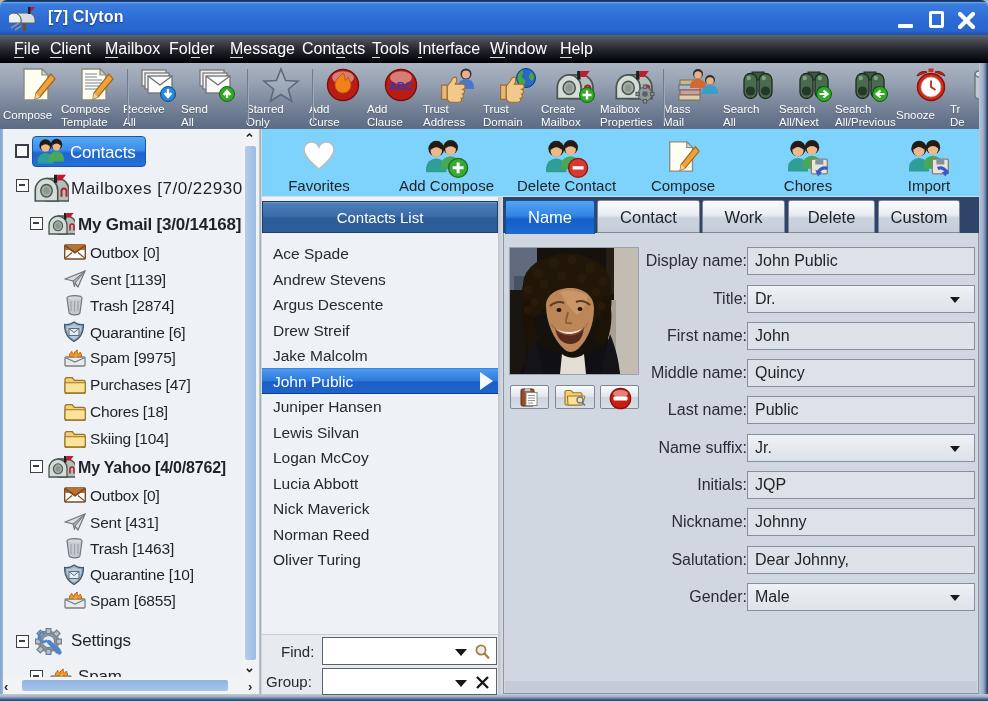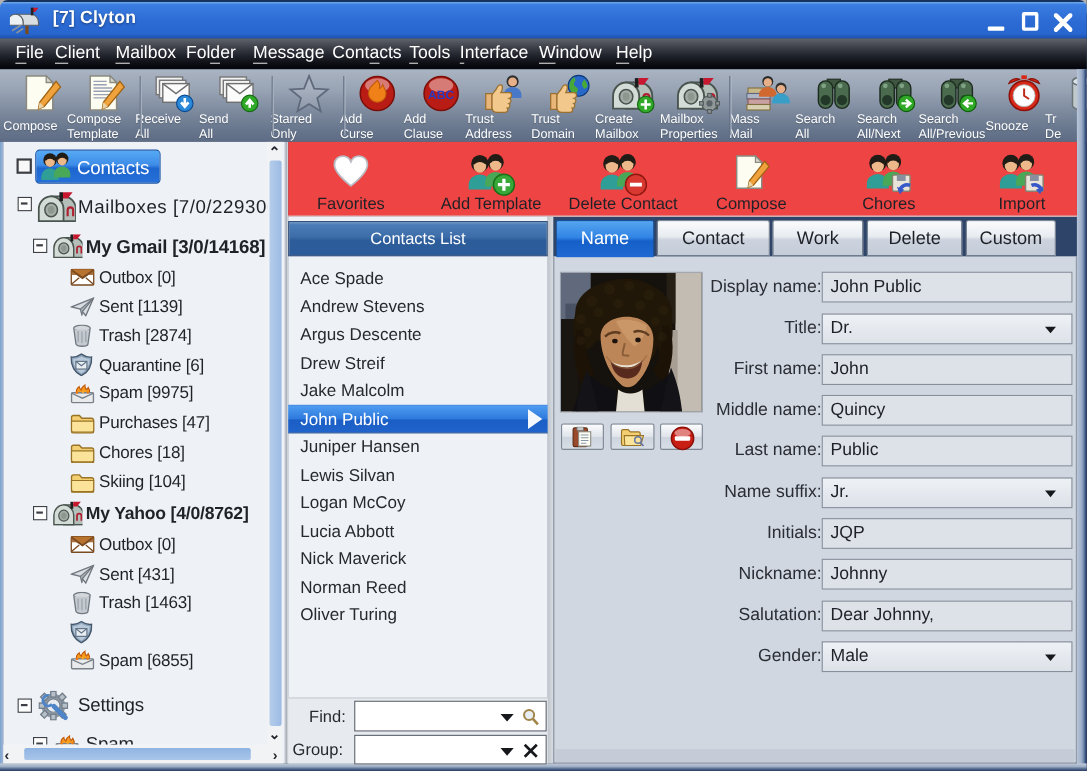--- a/index.html
+++ b/index.html
@@ -45,21 +45,21 @@
     background:linear-gradient(#56aaf4 0%, #3d8ce8 45%, #1e66cf 55%, #2570d8 100%);
     border:1px solid #1a55a8; }
   
   #lp-vsb { left:243px; top:129px; width:14px; height:548px; background:#f2f3f5; }
   #lp-vsb-thumb { left:245px; top:146px; width:11px; height:514px; background:linear-gradient(90deg,#b5cdeb,#9cbbe4); border-radius:2px; }
   #lp-hsb { left:3px; top:677px; width:254px; height:17px; background:#f2f3f5; }
   #lp-hsb-thumb { left:22px; top:680px; width:206px; height:11px; background:linear-gradient(#8fb4e2,#a9c6ea); border-radius:2px; }
   .sbarrow { position:absolute; color:#24282e; font-size:13px; font-weight:bold; }
 
   
-  #favbar { left:262px; top:129px; width:717px; height:68px; background:#ef4444; border-bottom:1px solid #d8dce2; }
+  #favbar { left:262px; top:129px; width:717px; height:68px; background:#7dd3fc; border-bottom:1px solid #d8dce2; }
   .favitem { position:absolute; top:10px; text-align:center; }
   .favlbl { position:absolute; top:38px; width:120px; left:50%; transform:translateX(-50%); color:#1e2126; font-size:15px; }
 
   
   #midpanel { left:262px; top:197px; width:236px; height:497px; background:#eef1f6; }
   #mid-hdr { left:262px; top:201px; width:236px; height:32px;
     background:linear-gradient(#6b97c8 0%, #4a7cb8 8%, #3c6da8 45%, #2d5c9a 55%, #2d5c9a 100%);
     border:1px solid #1e3f6e; color:#fff; font-size:15px; text-align:center; line-height:31px; }
   .citem { position:absolute; left:263px; width:220px; height:25px; color:#26292e; font-size:15.5px; line-height:25px; padding-left:10px; }
   #mid-sel { left:262px; top:368px; width:236px; height:26px; border-top:1px solid #3a86e4; border-bottom:1px solid #0c4094;
@@ -477,20 +477,21 @@
         <use href="#t-plane"></use>
       </svg>
   <div class="trow" style="left:87px; top:380px;">Sent [431]</div>
   <svg style="position:absolute; left:63px; top:409px;" width="17" height="21">
         <use href="#t-trash"></use>
       </svg>
   <div class="trow" style="left:87px; top:406px;">Trash [1463]</div>
   <svg style="position:absolute; left:61px; top:435px;" width="20" height="21">
         <use href="#t-shield"></use>
       </svg>
+  <div class="trow" style="left:87px; top:432px;">Quarantine [10]</div>
   <svg style="position:absolute; left:61px; top:461px;" width="22" height="19">
         <use href="#t-spamfire"></use>
       </svg>
   <div class="trow" style="left:87px; top:458px;">Spam [6855]</div>
 
   <div class="expander" style="left:13px; top:506px;"></div>
   <svg style="position:absolute; left:32px; top:499px;" width="27" height="27" viewBox="0 0 26 26">
         <use href="#t-gear"></use>
       </svg>
   <div class="trow" style="left:68px; top:498px; font-size:17px;">Settings</div>
@@ -513,21 +514,21 @@
 <div class="abs sbarrow" style="left:248px; top:679px;">›</div>
 
 <div class="abs" id="favbar">
   <div class="favitem" style="left:39px;"><svg width="36" height="34">
         <path d="M18 30 C8 22 3 16 3 10.5 C3 6 6.5 3 10.5 3 C13.8 3 16.8 5 18 8 C19.2 5 22.2 3 25.5 3 C29.5 3 33 6 33 10.5 C33 16 28 22 18 30 Z" fill="#fff" stroke="#b8bcc2" stroke-width="1.6"></path>
       </svg><div class="favlbl">Favorites</div></div>
   <div class="favitem" style="left:162px;"><svg width="45" height="40" viewBox="0 0 33 29">
         <use href="#t-people"></use>
         <circle cx="25" cy="21" r="7" fill="#38a838" stroke="#1a7018" stroke-width="1"></circle>
         <path d="M25 17 v8 M21 21 h8" stroke="#fff" stroke-width="2.2"></path>
-      </svg><div class="favlbl">Add Template</div></div>
+      </svg><div class="favlbl">Add Compose</div></div>
   <div class="favitem" style="left:282px;"><svg width="45" height="40" viewBox="0 0 33 29">
         <use href="#t-people"></use>
         <circle cx="25" cy="21" r="7" fill="#d83830" stroke="#901810" stroke-width="1"></circle>
         <path d="M21 21 h8" stroke="#fff" stroke-width="2.4"></path>
       </svg><div class="favlbl">Delete Contact</div></div>
   <div class="favitem" style="left:402px;"><svg width="38" height="36" viewBox="0 0 40 38">
         <use href="#i-paper"></use>
         <use href="#i-pencil"></use>
       </svg><div class="favlbl">Compose</div></div>
   <div class="favitem" style="left:524px;"><svg width="44" height="39" viewBox="0 0 33 29">

